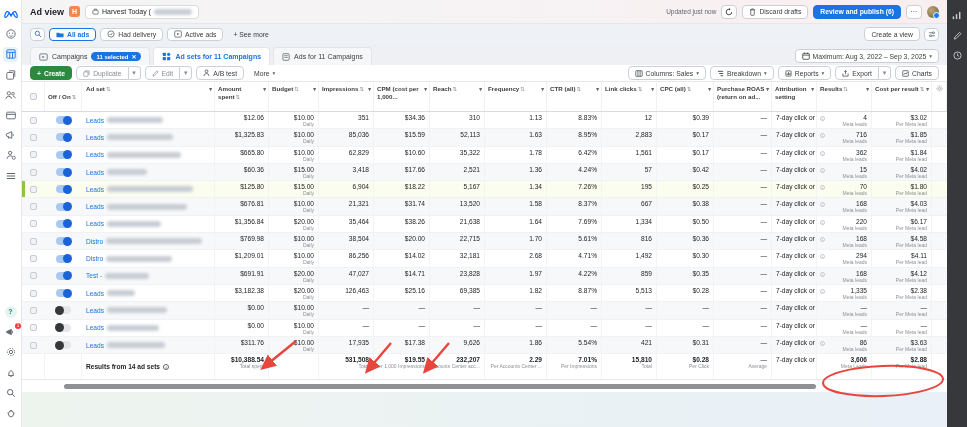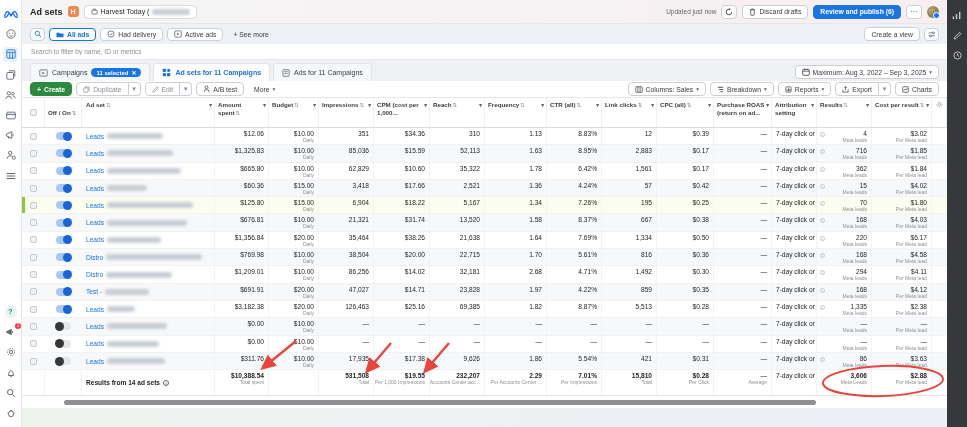--- a/index.html
+++ b/index.html
@@ -204,21 +204,21 @@
           <path d="M4.5 3.5 Q6 2 7.5 3.5" fill="none" stroke="currentColor" stroke-width="1"></path>
           <line x1="1.5" y1="6" x2="3" y2="6.5" stroke="currentColor" stroke-width="0.9"></line>
           <line x1="10.5" y1="6" x2="9" y2="6.5" stroke="currentColor" stroke-width="0.9"></line>
         </svg>
     </div>
   </div>
 
   <div class="main">
 
     <div class="tophdr">
-      <span class="title">Ad sets</span>
+      <span class="title">Ad view</span>
       <span class="hbadge">H</span>
       <span class="acctchip">
         <svg width="7" height="7" viewBox="0 0 8 8">
             <rect x="1" y="2.5" width="6" height="4.5" rx="0.8" fill="none" stroke="#606770" stroke-width="0.9"></rect>
             <path d="M2.8 2.5 V1.2 h2.4 v1.3" fill="none" stroke="#606770" stroke-width="0.9"></path>
           </svg>
         <span>Harvest Today (</span>
         <span class="blur" style="width:38px"></span>
       </span>
       <span class="grow"></span>
@@ -281,23 +281,20 @@
       <span class="sqbtn">
         <svg width="8" height="7" viewBox="0 0 9 8">
             <line x1="1" y1="2" x2="8" y2="2" stroke="#606770" stroke-width="0.9"></line>
             <line x1="1" y1="5.5" x2="8" y2="5.5" stroke="#606770" stroke-width="0.9"></line>
             <circle cx="6" cy="2" r="1.1" fill="#fff" stroke="#606770" stroke-width="0.9"></circle>
             <circle cx="3" cy="5.5" r="1.1" fill="#fff" stroke="#606770" stroke-width="0.9"></circle>
           </svg>
       </span>
     </div>
 
-    <div class="searchrow">
-      <input type="text" placeholder="Search to filter by name, ID or metrics" style="">
-    </div>
 
     <div class="tabsrow">
       <span class="tab">
         <svg width="9" height="8" viewBox="0 0 10 9">
             <rect x="0.8" y="1" width="8.4" height="7" rx="1" fill="none" stroke="#606770" stroke-width="0.9"></rect>
             <path d="M3.7 3 L6.3 4.5 L3.7 6 Z" fill="#606770"></path>
           </svg>
         <span>Campaigns</span>
         <span class="selbadge">
             <span>11 selected</span>

